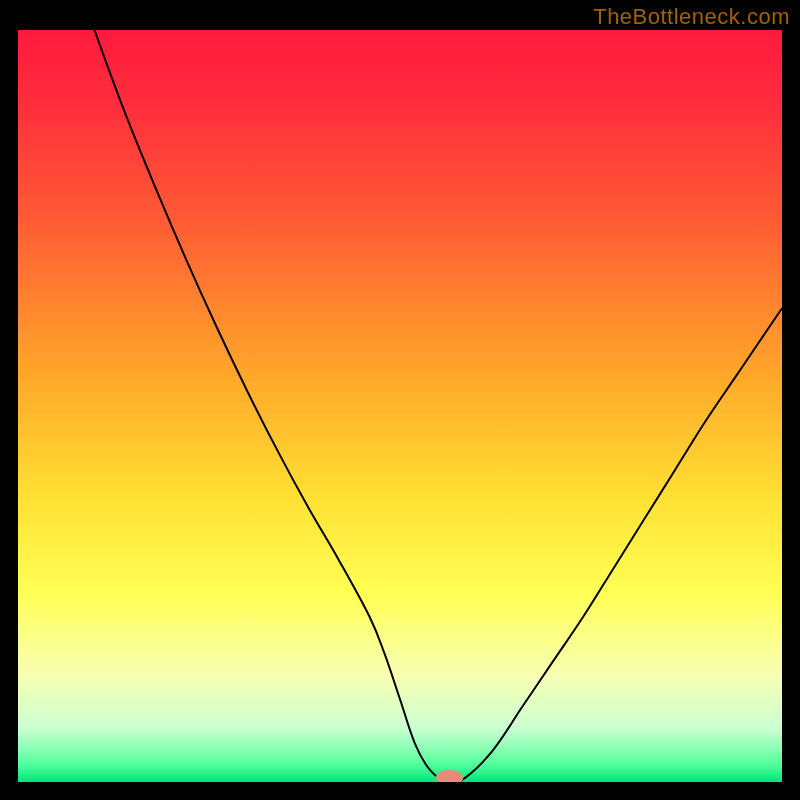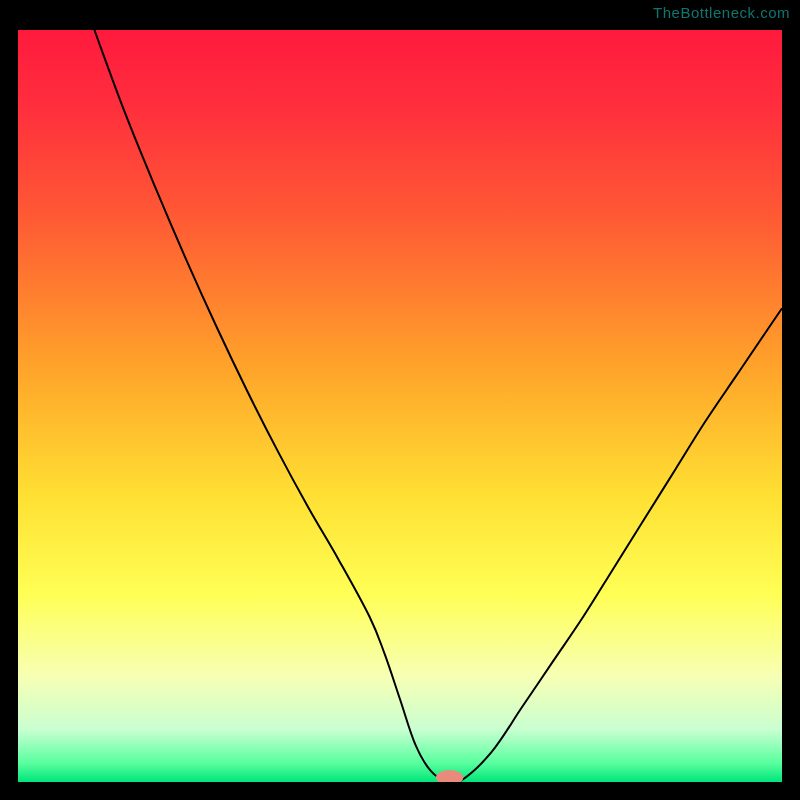--- a/index.html
+++ b/index.html
@@ -14,22 +14,22 @@
   .frame {
     position: relative;
     width: 800px;
     height: 800px;
     background: #000;
   }
   .watermark {
     position: absolute;
     top: 4px;
     right: 10px;
-    color: #0f766e;
-    font-size: 15px;
+    color: #a16207;
+    font-size: 22px;
     letter-spacing: 0.5px;
     z-index: 10;
     pointer-events: none;
   }
   .plot-area {
     position: absolute;
     left: 18px;
     top: 30px;
     width: 764px;
     height: 752px;

